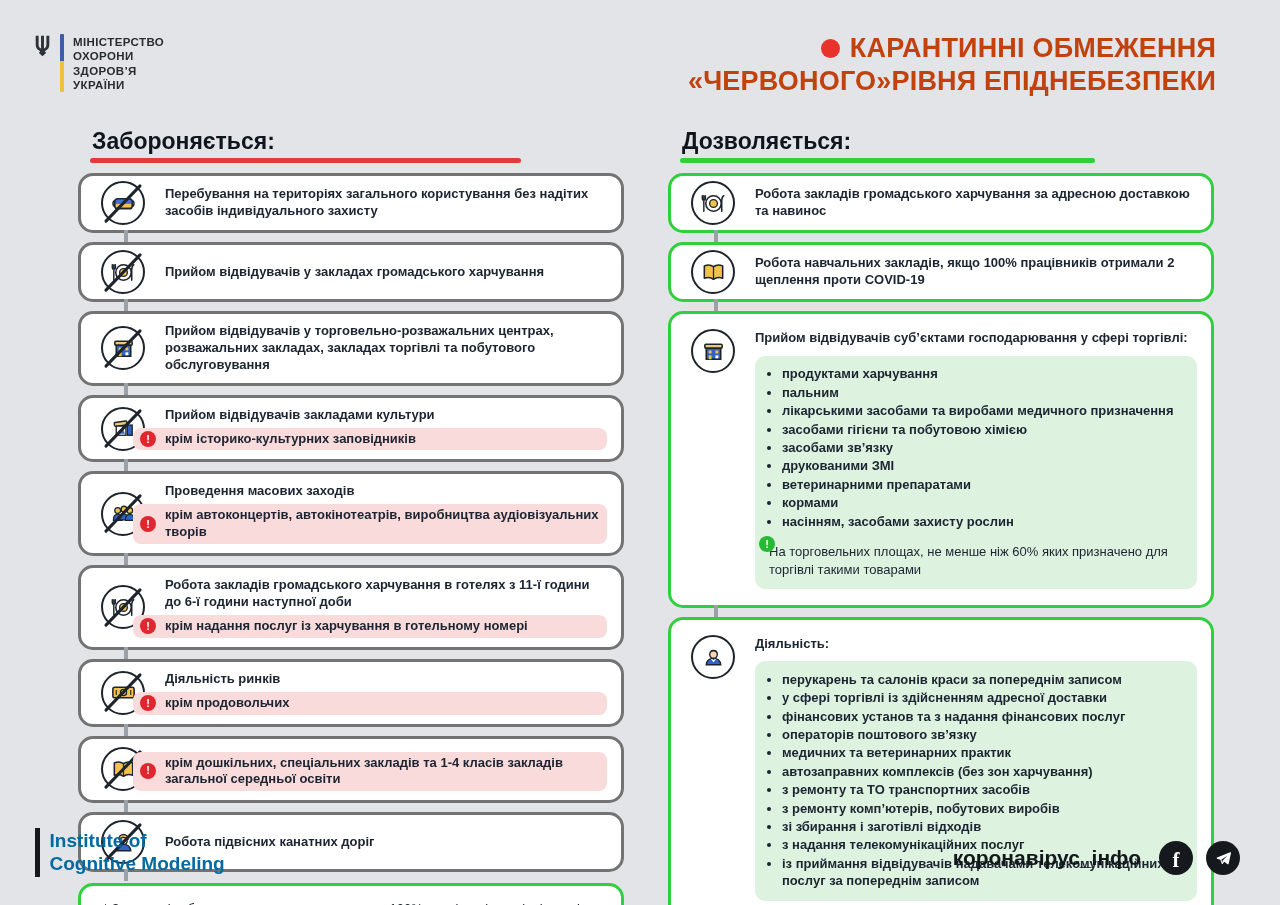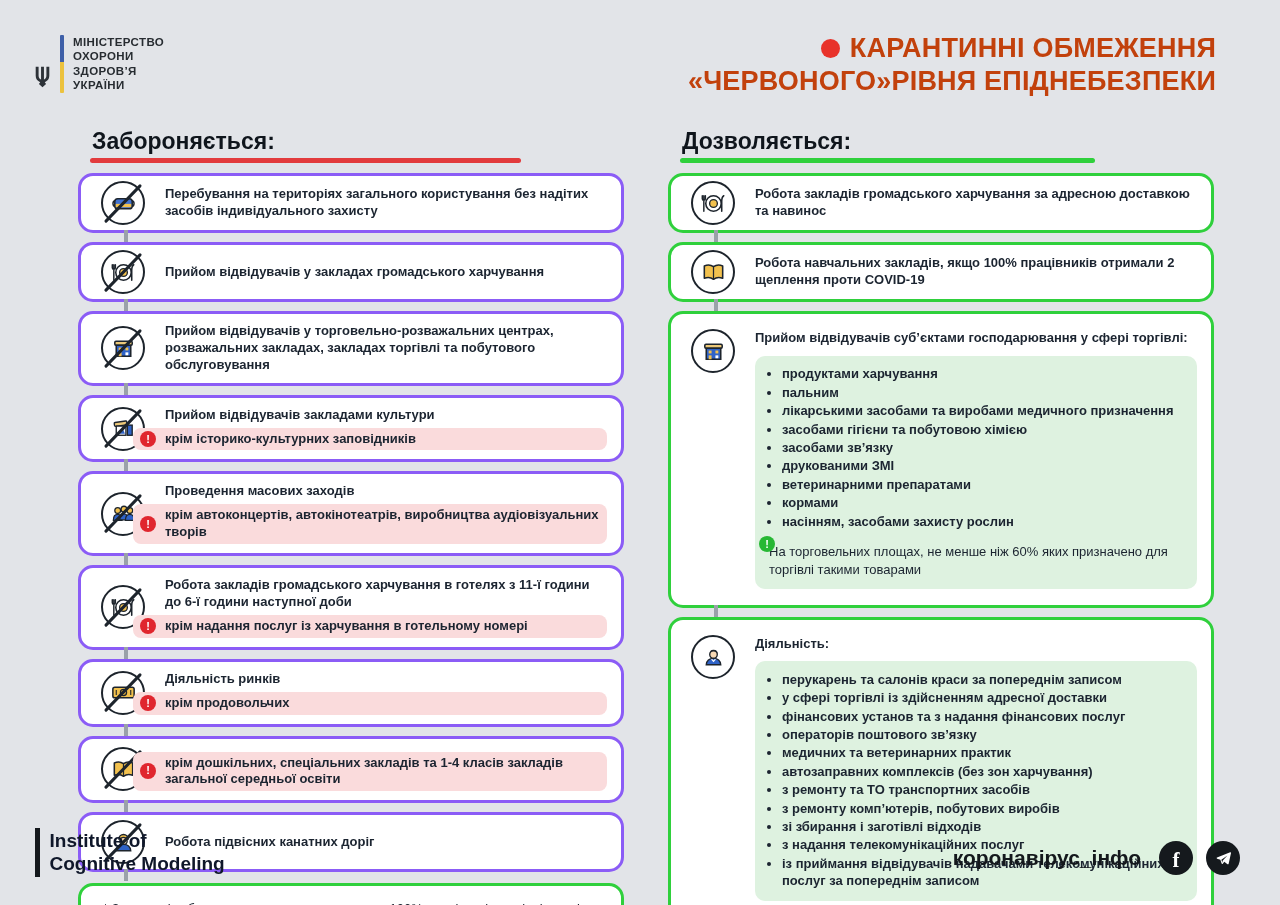--- a/index.html
+++ b/index.html
@@ -3,36 +3,36 @@
 <meta charset="utf-8">
 <style>
   html,body{margin:0;padding:0;}
   body{
     width:1280px;height:905px;position:relative;overflow:hidden;
     background:#e2e4e8;
     font-family:"Liberation Sans", sans-serif;
     color:#1b2430;
   }
   
-  .moh-logo{position:absolute;top:34px;left:34px;display:flex;gap:9px;align-items:flex-end;}
+  .moh-logo{position:absolute;top:34px;left:34px;display:flex;gap:9px;align-items:flex-start;}
   .flagbar{width:4px;height:58px;border-radius:1px;
     background:linear-gradient(#3e5fa8 0 46%, #ecc23e 46% 100%);}
   .ministry{font-size:11.5px;font-weight:700;line-height:1.26;letter-spacing:.4px;color:#272c31;padding-top:1px;}
   .page-title{position:absolute;top:32px;right:64px;text-align:right;
     font-size:27px;font-weight:800;letter-spacing:.2px;line-height:1.22;color:#c2410c;}
   .title-dot{display:inline-block;width:19px;height:19px;border-radius:50%;background:#e8322a;margin-right:10px;vertical-align:-1px;}
   
   .columns{position:absolute;top:128px;left:78px;right:66px;display:flex;gap:44px;}
   .col{flex:1;min-width:0;display:flex;flex-direction:column;}
   .col-heading{font-size:23px;font-weight:800;color:#0f151c;margin:0 0 3px 14px;}
   .underline{height:5px;border-radius:3px;margin:0 0 10px 12px;}
   .underline.red{background:#e23b3d;width:79%;}
   .underline.green{background:#2fd03c;width:76%;}
   .stack{display:flex;flex-direction:column;gap:9px;}
-  .card{position:relative;background:#fff;border:3px solid #8b5cf6;border-radius:15px;
+  .card{position:relative;background:#fff;border:3px solid #737373;border-radius:15px;
     display:flex;align-items:center;gap:20px;padding:5px 14px 5px 20px;}
   .card.allow{border-color:#2fd03c;}
   .card.big{align-items:flex-start;padding-top:12px;padding-bottom:12px;}
   .card.connector::after{content:"";position:absolute;left:43px;bottom:-12px;width:4px;height:12px;background:#9aa1a9;}
   
   .badge{width:40px;height:40px;border:2.6px solid #1d242c;border-radius:50%;flex:none;
     display:flex;align-items:center;justify-content:center;background:#fff;position:relative;}
   .badge svg{display:block;}
   .badge.crossed::after{content:"";position:absolute;width:52px;height:3px;border-radius:2px;
     background:#1d242c;transform:rotate(-46deg);}
@@ -48,21 +48,21 @@
   .panel{background:#def2e0;border-radius:10px;margin-top:9px;padding:9px 12px 10px 12px;font-weight:500;}
   .panel ul{margin:0;padding-left:15px;font-weight:bold;}
   .panel li{margin:1.5px 0;line-height:1.3;}
   .panel-note{position:relative;margin-top:13px;padding-left:2px;font-weight:500;line-height:1.35;}
   .alert.green{background:#27b834;left:-8px;top:-7px;transform:none;}
   .footnote-card{background:#fff;border:3px solid #2fd03c;border-radius:15px;
     padding:13px 22px;font-size:13px;font-weight:500;line-height:1.48;margin-top:2px;}
   
   .footer-left{position:absolute;left:35px;bottom:28px;display:flex;gap:10px;}
   .footer-bar{width:4.5px;background:#14181c;}
-  .org{font-size:19px;font-weight:800;line-height:1.18;color:#0f172a;padding:2px 0;}
+  .org{font-size:19px;font-weight:800;line-height:1.18;color:#0369a1;padding:2px 0;}
   .footer-right{position:absolute;right:40px;bottom:30px;display:flex;align-items:center;gap:13px;}
   .handle{font-size:21px;font-weight:700;color:#14181c;margin-right:5px;}
   .social{width:34px;height:34px;border-radius:50%;background:#15191d;color:#fff;
     display:flex;align-items:center;justify-content:center;cursor:pointer;}
   .fb-glyph{font-size:21px;font-weight:800;font-family:"Liberation Serif",serif;margin-top:4px;}
 </style>
 </head>
 <body>
 
 <div class="moh-logo">

